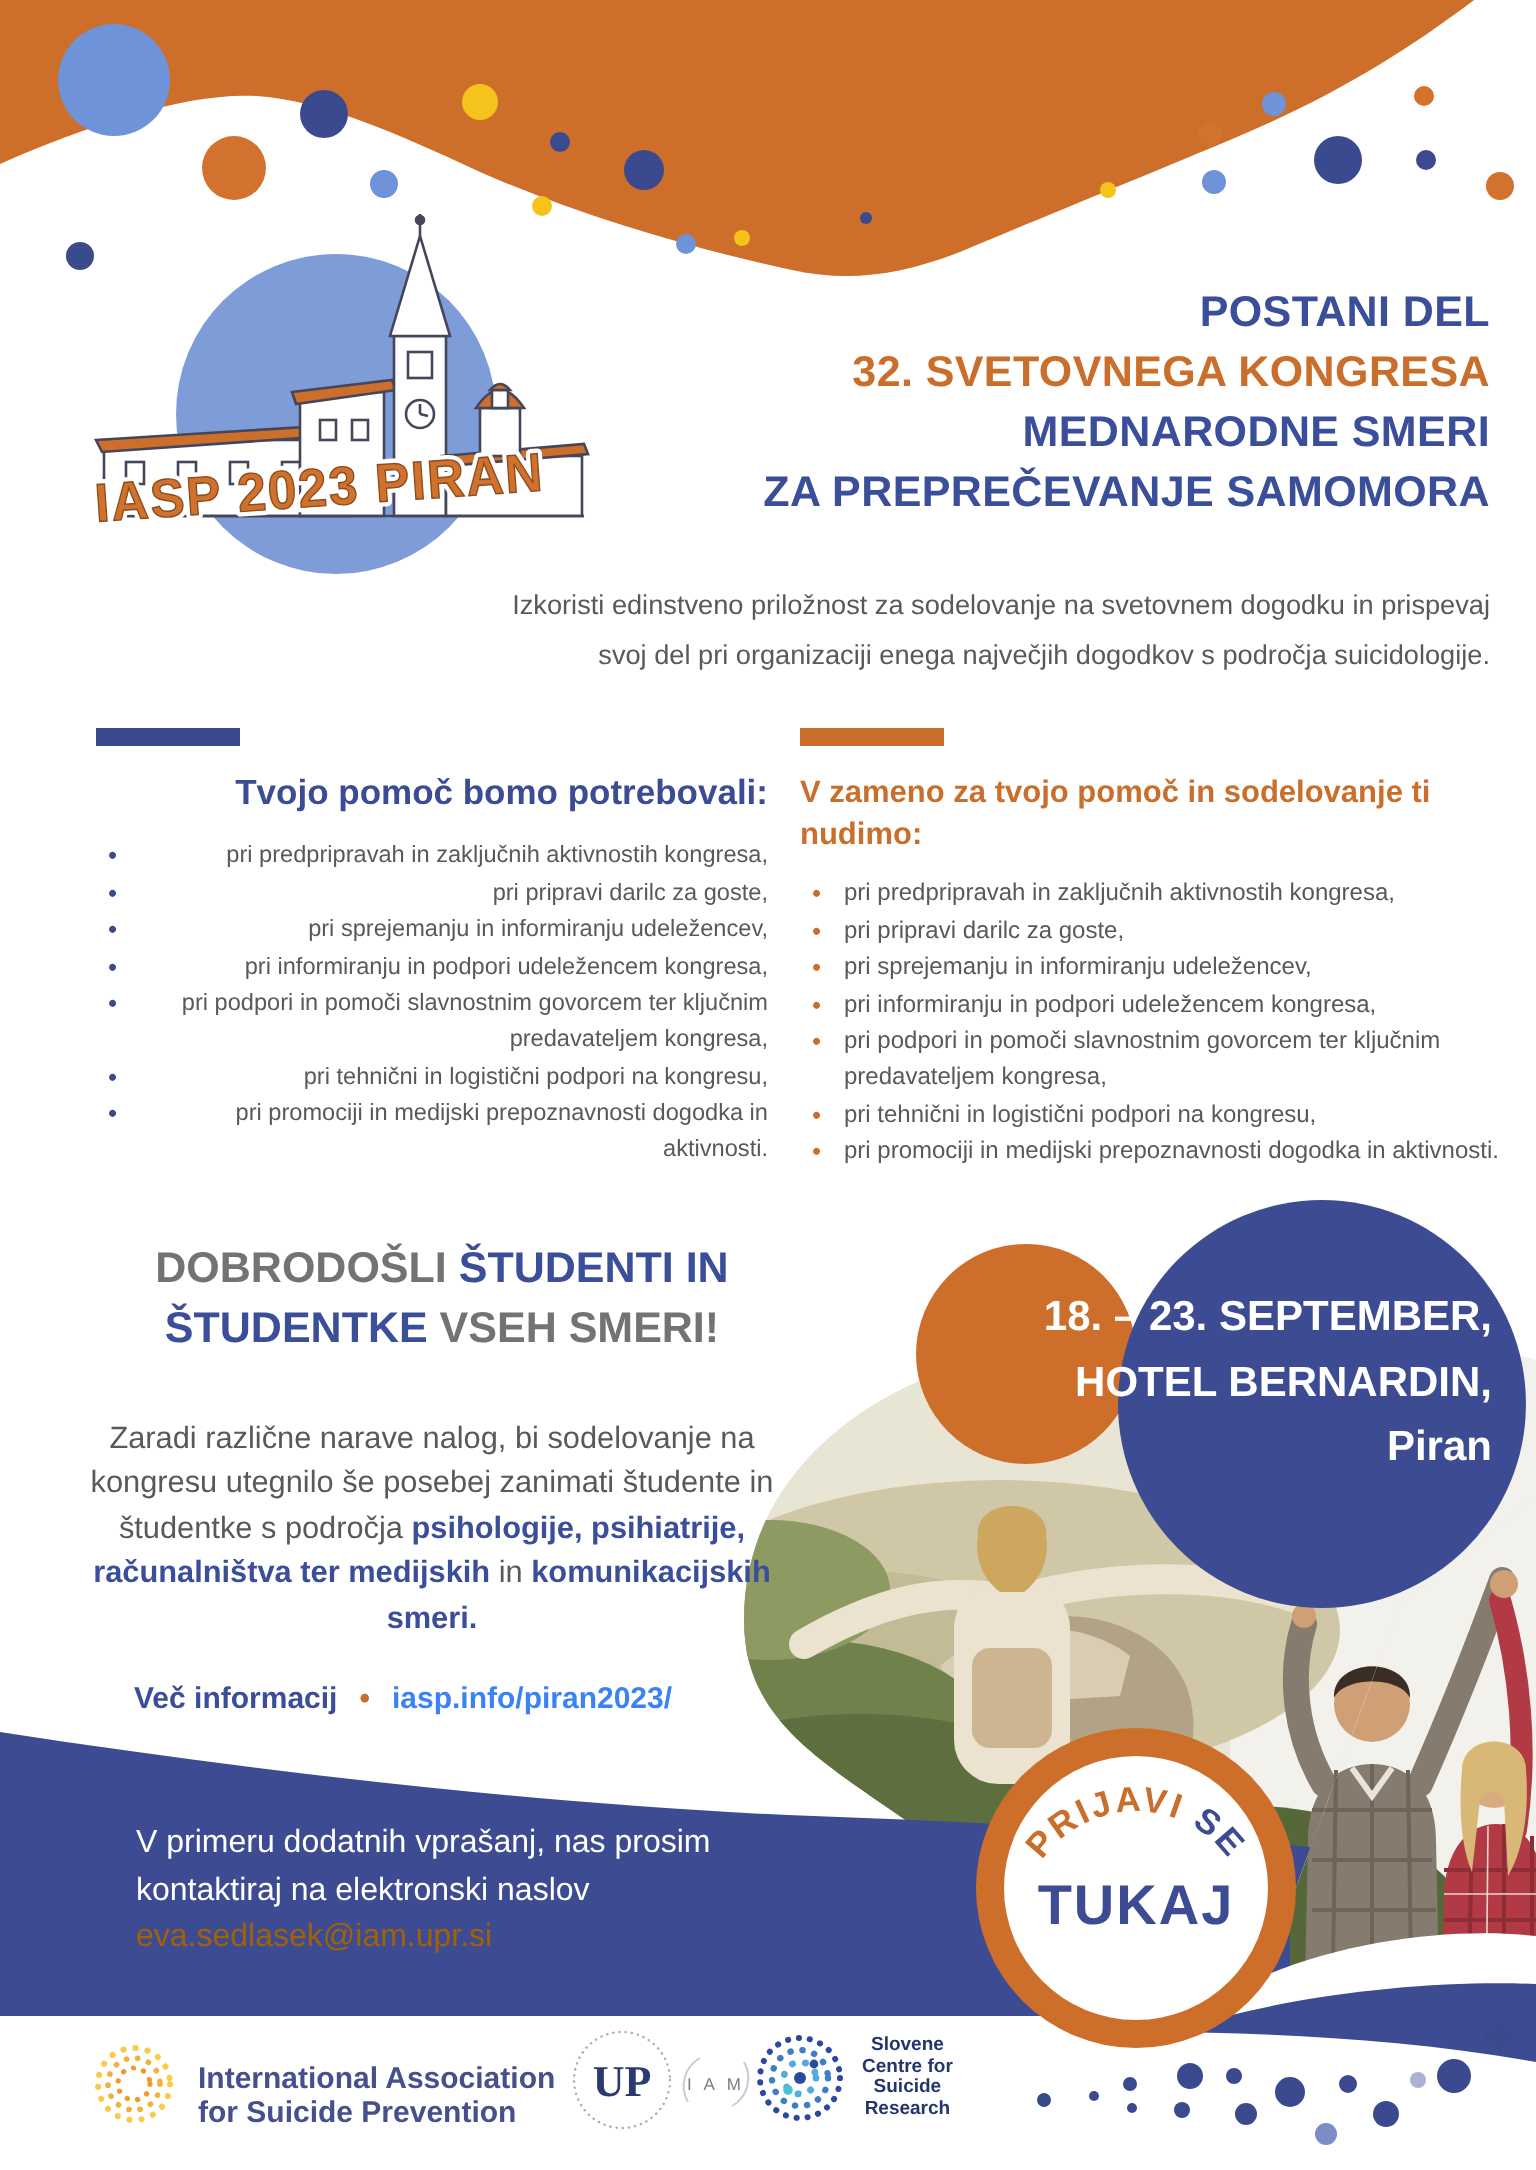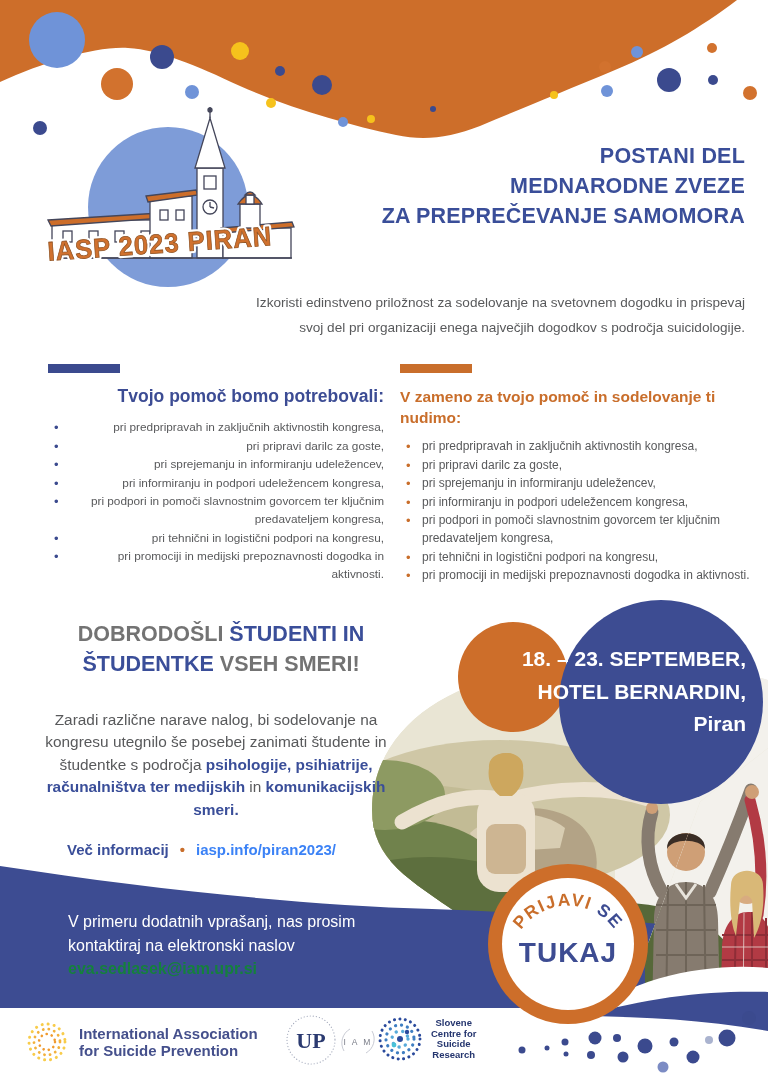--- a/index.html
+++ b/index.html
@@ -57,25 +57,25 @@
   #more-info .lnk{color:#3b82f6;text-decoration:none;}
 
   
   #event-text{left:430px;top:643px;width:316px;text-align:right;color:#ffffff;
     font-weight:bold;font-size:21px;line-height:32.5px;z-index:3;}
   #event-text span{display:block;}
 
   
   #contact{left:68px;top:910px;color:#ffffff;font-size:16px;line-height:23.5px;z-index:3;}
   #contact span{display:block;}
-  #contact .email{color:#15803d;font-weight:bold;text-decoration:none;margin-top:28px;}
+  #contact .email{color:#a16207;font-weight:normal;text-decoration:none;margin-top:28px;}
 
   
   .f-item{position:absolute;z-index:3;}
-  #f-iasp{left:24px;top:1019px;display:flex;align-items:center;}
+  #f-iasp{left:44px;top:1019px;display:flex;align-items:flex-end;}
   #f-iasp .wordmark{margin-left:9px;color:#45508c;font-weight:bold;
     font-size:15px;line-height:17px;}
   #f-iasp .wordmark span{display:block;}
   #f-up{left:284px;top:1013px;}
   #f-iam{left:336px;top:1021px;}
   #f-scsr{left:376px;top:1015px;display:flex;align-items:center;text-align:center;}
   #f-scsr .scsr-text{margin-left:7px;color:#24356e;font-weight:bold;
     font-size:9.5px;line-height:10.5px;}
   #f-scsr .scsr-text span{display:block;}
 </style>
@@ -247,21 +247,22 @@
     <circle cx="693" cy="1057" r="6.5"></circle>
     <circle cx="727" cy="1038" r="8.5"></circle>
     <circle cx="749" cy="1018" r="7"></circle>
     <circle cx="663" cy="1067" r="5.5" fill="#7c8cc4"></circle>
     <circle cx="709" cy="1040" r="4" fill="#aab3cf"></circle>
   </g>
 </svg>
 
 <div id="headline" class="abs layer">
   <span class="hl-blue">POSTANI DEL</span>
-  <span class="hl-blue">MEDNARODNE ZVEZE</span>
+  <span class="hl-orange">32. SVETOVNEGA KONGRESA</span>
+  <span class="hl-blue">MEDNARODNE SMERI</span>
   <span class="hl-blue">ZA PREPREČEVANJE SAMOMORA</span>
 </div>
 
 <div id="intro" class="abs layer">
   <span>Izkoristi edinstveno priložnost za sodelovanje na svetovnem dogodku in prispevaj</span>
   <span>svoj del pri organizaciji enega največjih dogodkov s področja suicidologije.</span>
 </div>
 
 <div id="col-left" class="abs layer">
   <div class="colbar"></div>

